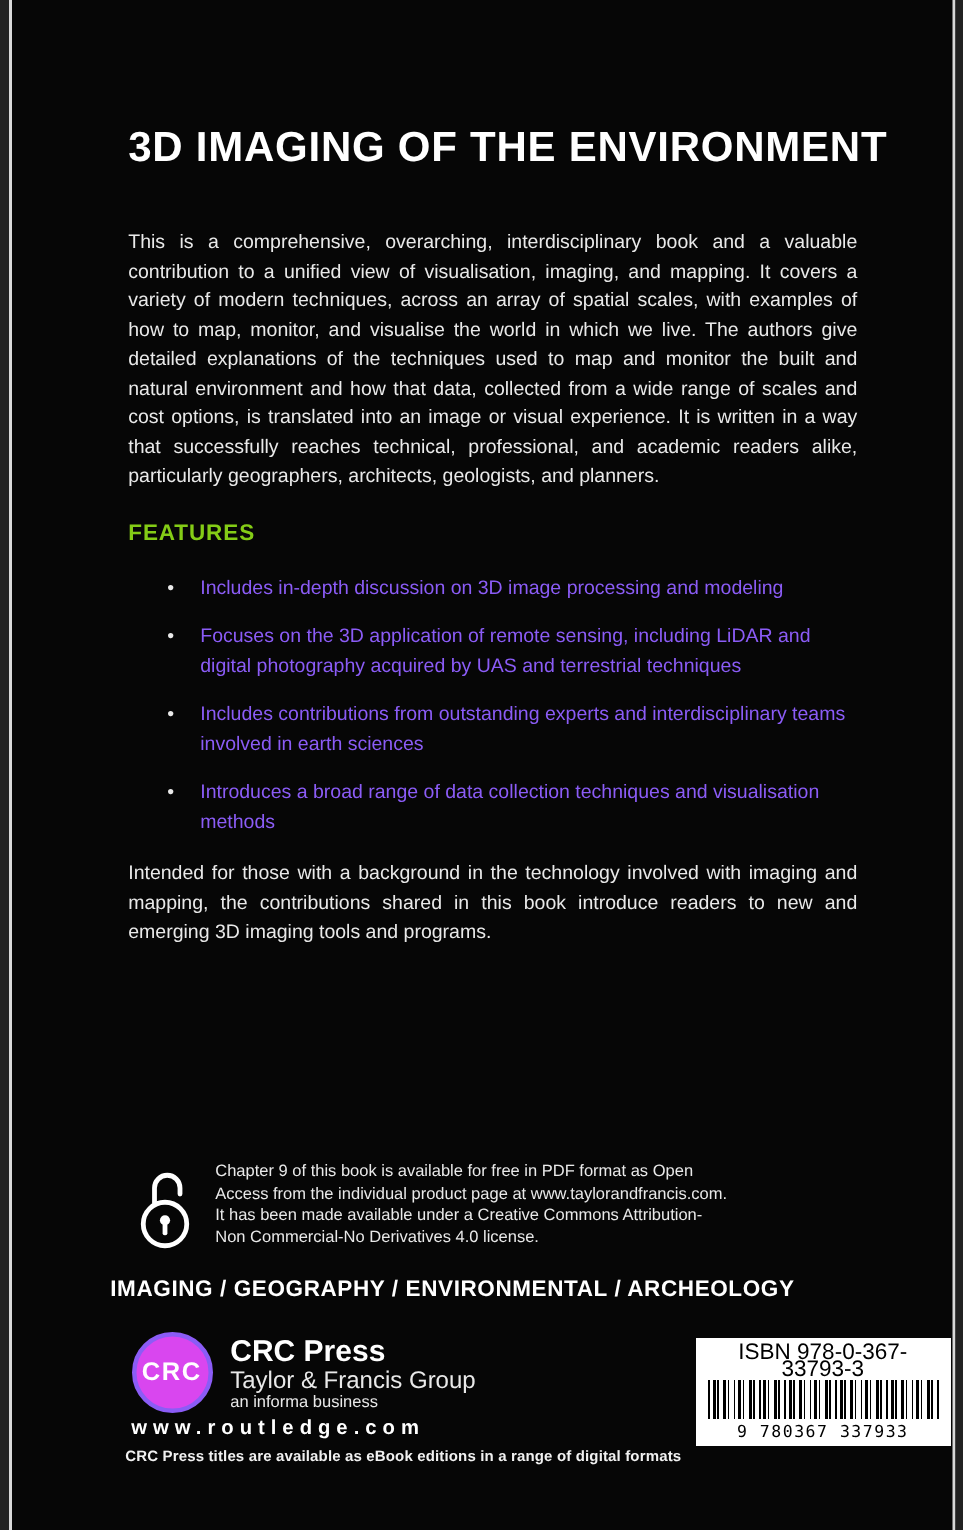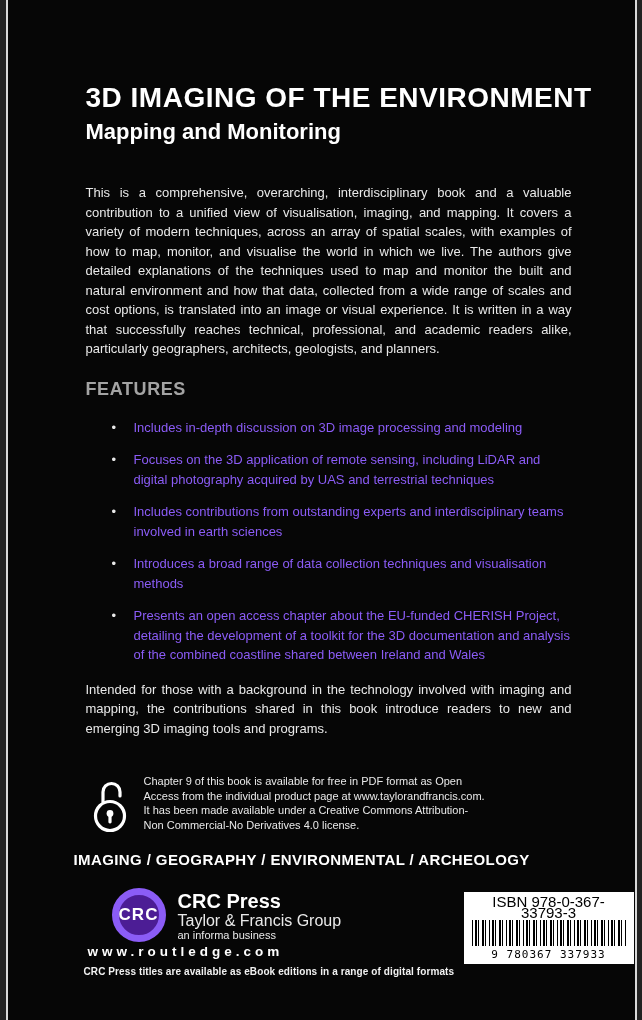--- a/index.html
+++ b/index.html
@@ -22,21 +22,21 @@
     letter-spacing:.5px;color:#ffffff;white-space:nowrap;
   }
   h2.subtitle{
     margin:6px 0 0 0;font-size:22px;font-weight:bold;color:#ffffff;
   }
   p.desc{
     margin:38px 0 0 0;font-size:13px;line-height:19.5px;
     text-align:justify;color:#e9e9e9;
   }
   h3.features{
-    margin:20px 0 0 0;font-size:18px;font-weight:bold;letter-spacing:.6px;color:#a3a3a3;
+    margin:20px 0 0 0;font-size:15px;font-weight:bold;letter-spacing:.6px;color:#84cc16;
   }
   ul.feature-list{
     list-style:none;margin:18px 0 0 0;padding:0 0 0 26px;
   }
   ul.feature-list li{
     position:relative;margin:0 0 13px 22px;
     font-size:13px;line-height:19.5px;color:#8b5cf6;
   }
   ul.feature-list li::before{
     content:"\2022";
@@ -54,23 +54,23 @@
     margin:0;font-size:11px;line-height:14.5px;color:#e9e9e9;width:342px;
   }
 
   .categories{
     position:absolute;left:68px;top:851px;
     font-size:15px;font-weight:bold;letter-spacing:.4px;color:#ffffff;
   }
 
   .publisher-row{position:absolute;left:82px;top:888px;display:flex;align-items:flex-start;}
   .crc-circle{
-    width:54px;height:54px;border:7px solid #8b5cf6;border-radius:50%;
+    width:54px;height:54px;border:3px solid #8b5cf6;border-radius:50%;
     display:flex;align-items:center;justify-content:center;
-    box-sizing:border-box;background:#4c1d95;margin-left:24px;
+    box-sizing:border-box;background:#d946ef;
   }
   .crc-circle span{font-size:17px;font-weight:bold;letter-spacing:1px;color:#ffffff;}
   .publisher-text{margin-left:12px;padding-top:2px;}
   .pub-name{font-size:20px;font-weight:bold;color:#ffffff;line-height:22px;}
   .pub-group{font-size:16px;color:#e9e9e9;line-height:15px;margin-top:1px;}
   .pub-business{font-size:11px;color:#e9e9e9;line-height:14px;}
   .website{
     position:absolute;left:82px;top:944px;
     font-size:13.5px;color:#ffffff;letter-spacing:4px;font-weight:bold;
   }
@@ -103,32 +103,30 @@
 </style>
 </head>
 <body>
 
 <div class="page">
   <div class="edge left"></div>
   <div class="edge right"></div>
 
   <div class="content">
     <h1 class="title">3D IMAGING OF THE ENVIRONMENT</h1>
-    <h2 class="subtitle">Mapping and Monitoring</h2>
 
     <p class="desc">This is a comprehensive, overarching, interdisciplinary book and a valuable contribution to a unified view of visualisation, imaging, and mapping. It covers a variety of modern techniques, across an array of spatial scales, with examples of how to map, monitor, and visualise the world in which we live. The authors give detailed explanations of the techniques used to map and monitor the built and natural environment and how that data, collected from a wide range of scales and cost options, is translated into an image or visual experience. It is written in a way that successfully reaches technical, professional, and academic readers alike, particularly geographers, architects, geologists, and planners.</p>
 
     <h3 class="features">FEATURES</h3>
 
     <ul class="feature-list">
       <li><span>Includes in-depth discussion on 3D image processing and modeling</span></li>
       <li><span>Focuses on the 3D application of remote sensing, including LiDAR and digital photography acquired by UAS and terrestrial techniques</span></li>
       <li><span>Includes contributions from outstanding experts and interdisciplinary teams involved in earth sciences</span></li>
       <li><span>Introduces a broad range of data collection techniques and visualisation methods</span></li>
-      <li><span>Presents an open access chapter about the EU-funded CHERISH Project, detailing the development of a toolkit for the 3D documentation and analysis of the combined coastline shared between Ireland and Wales</span></li>
     </ul>
 
     <p class="closing">Intended for those with a background in the technology involved with imaging and mapping, the contributions shared in this book introduce readers to new and emerging 3D imaging tools and programs.</p>
   </div>
 
   <div class="oa-row">
     <svg class="oa-icon" width="38" height="58" viewBox="0 0 38 58">
       <path d="M11 26 v-10 a8.5 8.5 0 0 1 17 0 v4" fill="none" stroke="#ffffff" stroke-width="3.2" stroke-linecap="round"></path>
       <circle cx="18" cy="40" r="14.5" fill="none" stroke="#ffffff" stroke-width="3.2"></circle>
       <circle cx="18" cy="37.5" r="3.4" fill="#ffffff"></circle>

